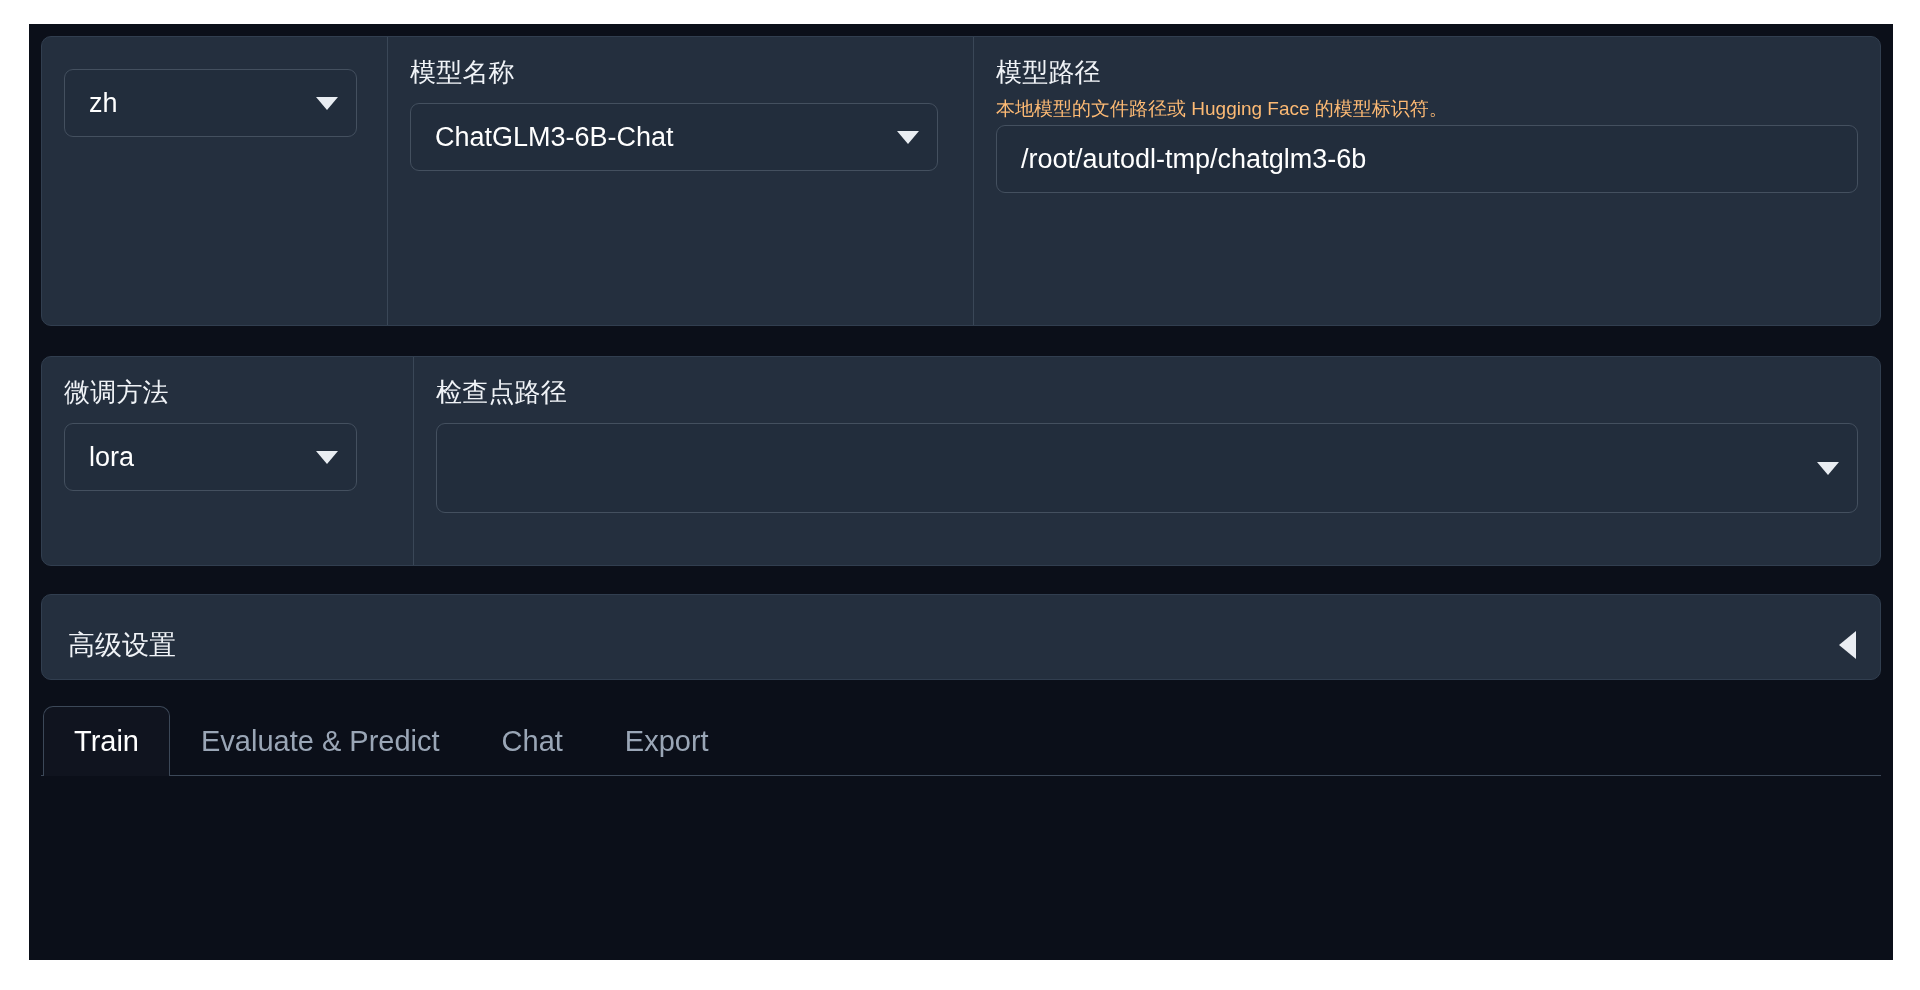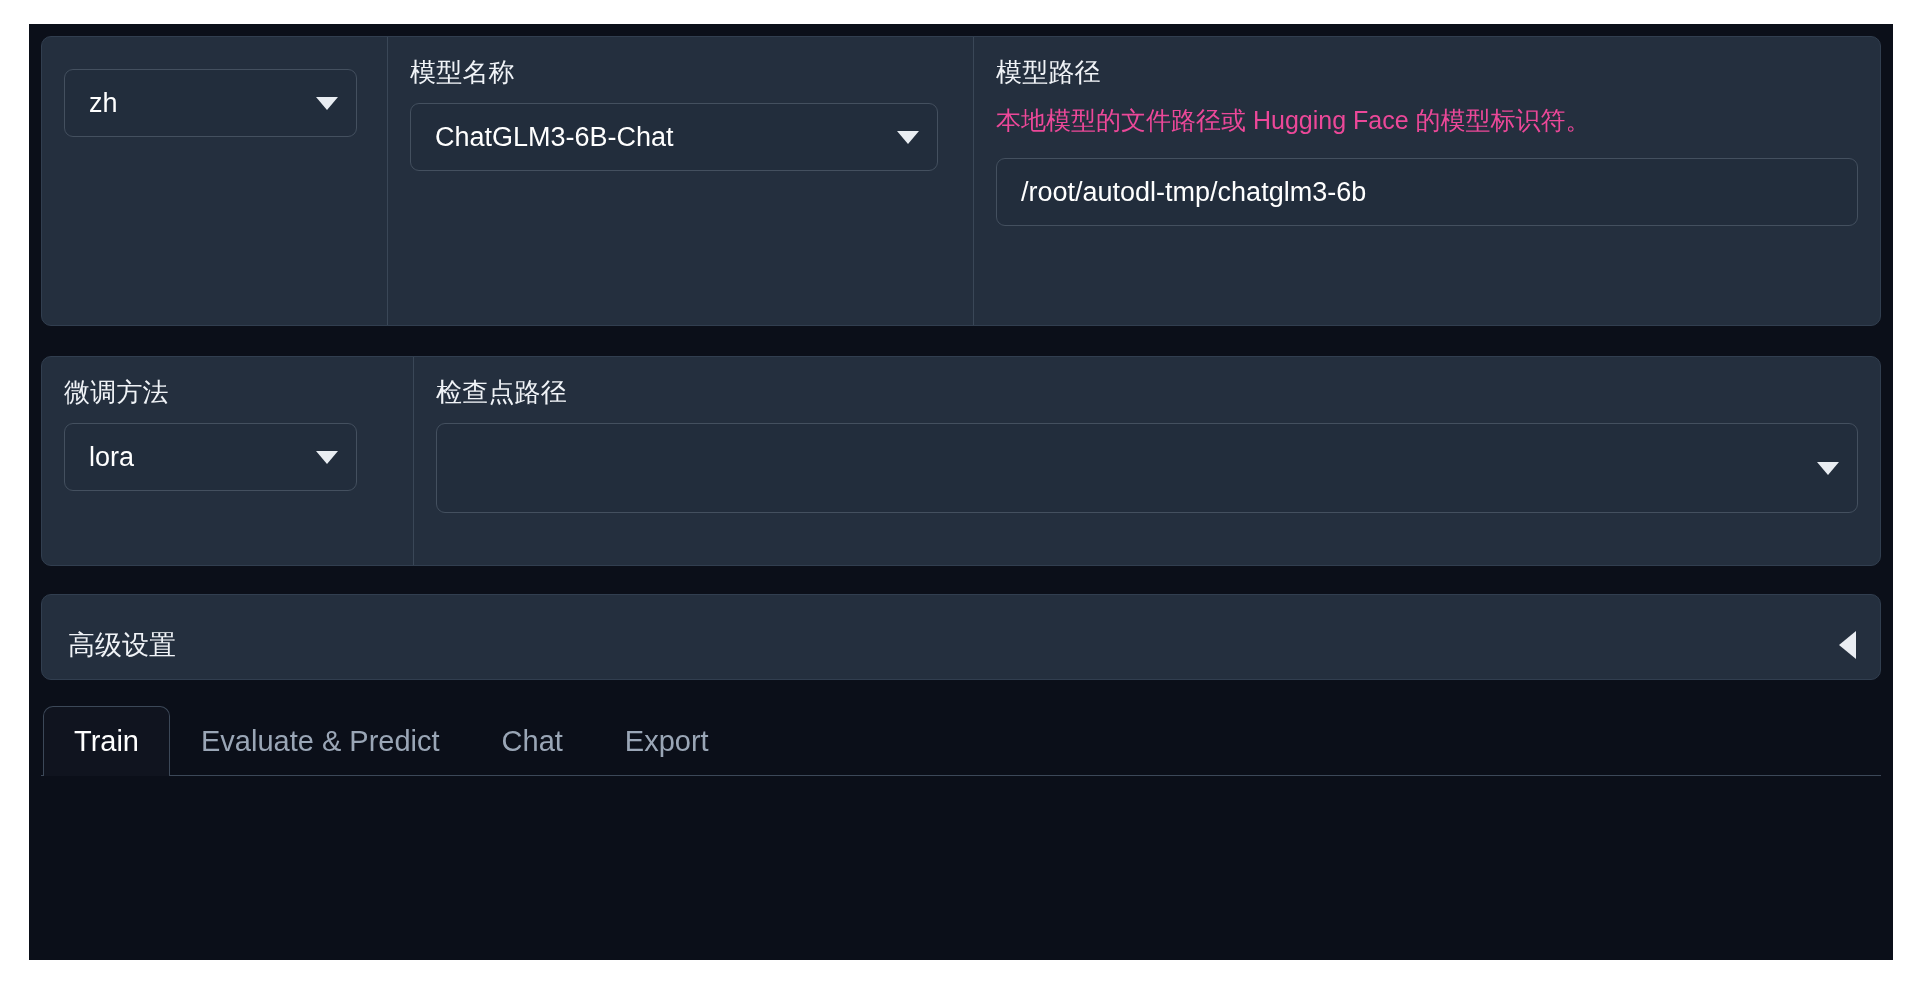--- a/index.html
+++ b/index.html
@@ -41,24 +41,24 @@
   }
 
   .field-label {
     color: #f0f3f7;
     font-size: 26px;
     line-height: 34px;
     letter-spacing: .2px;
     white-space: nowrap;
   }
   .field-info {
-    color: #ec4899;
-    font-size: 25px;
+    color: #fdba74;
+    font-size: 19px;
     line-height: 27px;
-    margin-top: 18px;
+    margin-top: 6px;
     max-width: 630px;
   }
 
   
   .control {
     margin-top: 14px;
     height: 68px;
     background: #222d3c;
     border: 1px solid #44505f;
     border-radius: 9px;
@@ -87,21 +87,21 @@
   }
 
   
   #row1 { height: 290px; }
   #col-lang   { width: 345px; }
   #col-model  { width: 586px; }
   #col-path   { flex: 1; }
 
   #col-lang .control   { width: 293px; }
   #col-model .control  { width: 528px; }
-  #col-path .control   { width: 100%; margin-top: 24px; }
+  #col-path .control   { width: 100%; margin-top: 3px; }
 
   
   #row2 { margin-top: 30px; height: 210px; }
   #col-method { width: 345px; }
   #col-ckpt   { flex: 1; margin-left: 26px; }
   #col-method .control { width: 293px; }
   #col-ckpt .control   { width: 100%; height: 90px; }
 
   
   #accordion {

